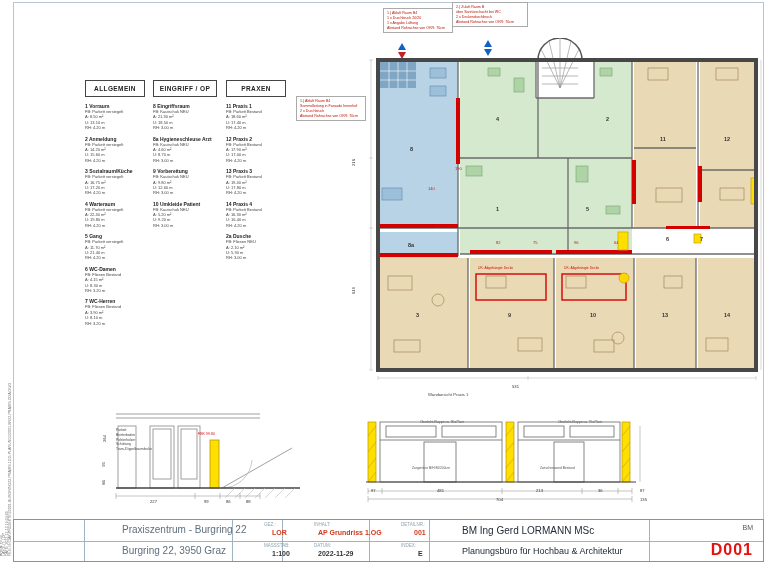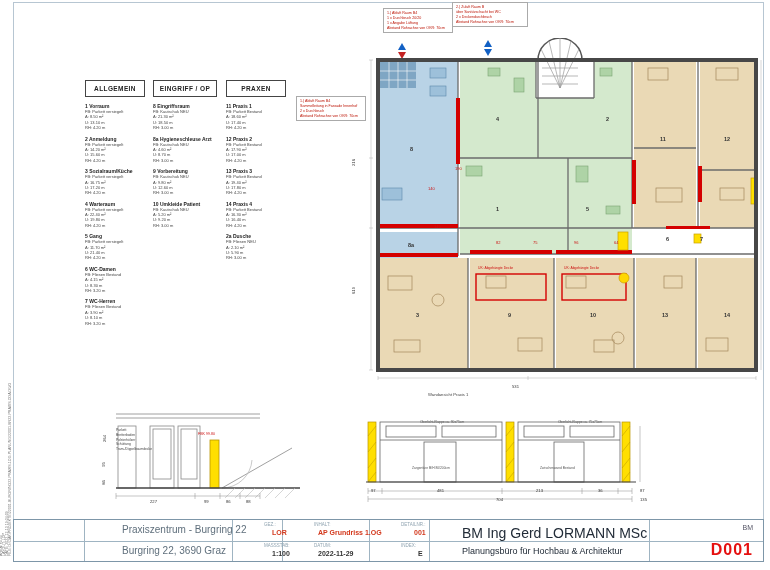--- a/index.html
+++ b/index.html
@@ -37,21 +37,21 @@
 
   
   .titleblock{position:absolute;left:13px;top:519px;width:751px;height:43px;border:1px solid #7d96a8;box-sizing:border-box;background:#fff;}
   .tb-hr{position:absolute;left:0;top:21px;width:100%;border-top:1px solid #9fb4c2;}
   .tb-v{position:absolute;top:0;bottom:0;border-left:1px solid #9fb4c2;}
   .tb-abs{position:absolute;white-space:nowrap;padding-left:28px;}
   .tb-project{font-size:10px;color:#5f6f7c;}
   .tb-label{font-size:4.5px;color:#8fa3b0;}
   .tb-val-red{font-size:7px;font-weight:bold;color:#d3381c;}
   .tb-val-dark{font-size:7px;font-weight:bold;color:#333;}
-  .tb-firm1{font-size:14px;color:#222c38;}
+  .tb-firm1{font-size:10px;color:#222c38;}
   .tb-firm2{font-size:9px;color:#222c38;}
   .tb-bm{font-size:7px;color:#556;}
   .tb-docnum{font-size:16px;font-weight:bold;color:#e51010;letter-spacing:1px;}
 </style>
 </head>
 <body>
 
 <div class="sheet">
   <div class="frame"></div>
 
@@ -460,21 +460,21 @@
   <div class="titleblock">
     <div class="tb-hr"></div>
     <div class="tb-v" style="left:70px"></div>
     <div class="tb-v" style="left:218px"></div>
     <div class="tb-v" style="left:268px"></div>
     <div class="tb-v" style="left:355px"></div>
     <div class="tb-v" style="left:415px"></div>
     <div class="tb-v" style="left:635px"></div>
 
     <span class="tb-abs tb-project" style="left:80px;top:4px">Praxiszentrum - Burgring 22</span>
-    <span class="tb-abs tb-project" style="left:80px;top:25px">Burgring 22, 3690 Graz</span>
+    <span class="tb-abs tb-project" style="left:80px;top:25px">Burgring 22, 3950 Graz</span>
 
     <span class="tb-abs tb-label" style="left:222px;top:2px">GEZ.:</span>
     <span class="tb-abs tb-val-red" style="left:230px;top:9px">LOR</span>
     <span class="tb-abs tb-label" style="left:222px;top:23px">MASSSTAB:</span>
     <span class="tb-abs tb-val-dark" style="left:230px;top:30px">1:100</span>
 
     <span class="tb-abs tb-label" style="left:272px;top:2px">INHALT:</span>
     <span class="tb-abs tb-val-red" style="left:276px;top:9px">AP Grundriss 1.OG</span>
     <span class="tb-abs tb-label" style="left:272px;top:23px">DATUM:</span>
     <span class="tb-abs tb-val-dark" style="left:276px;top:30px">2022-11-29</span>

